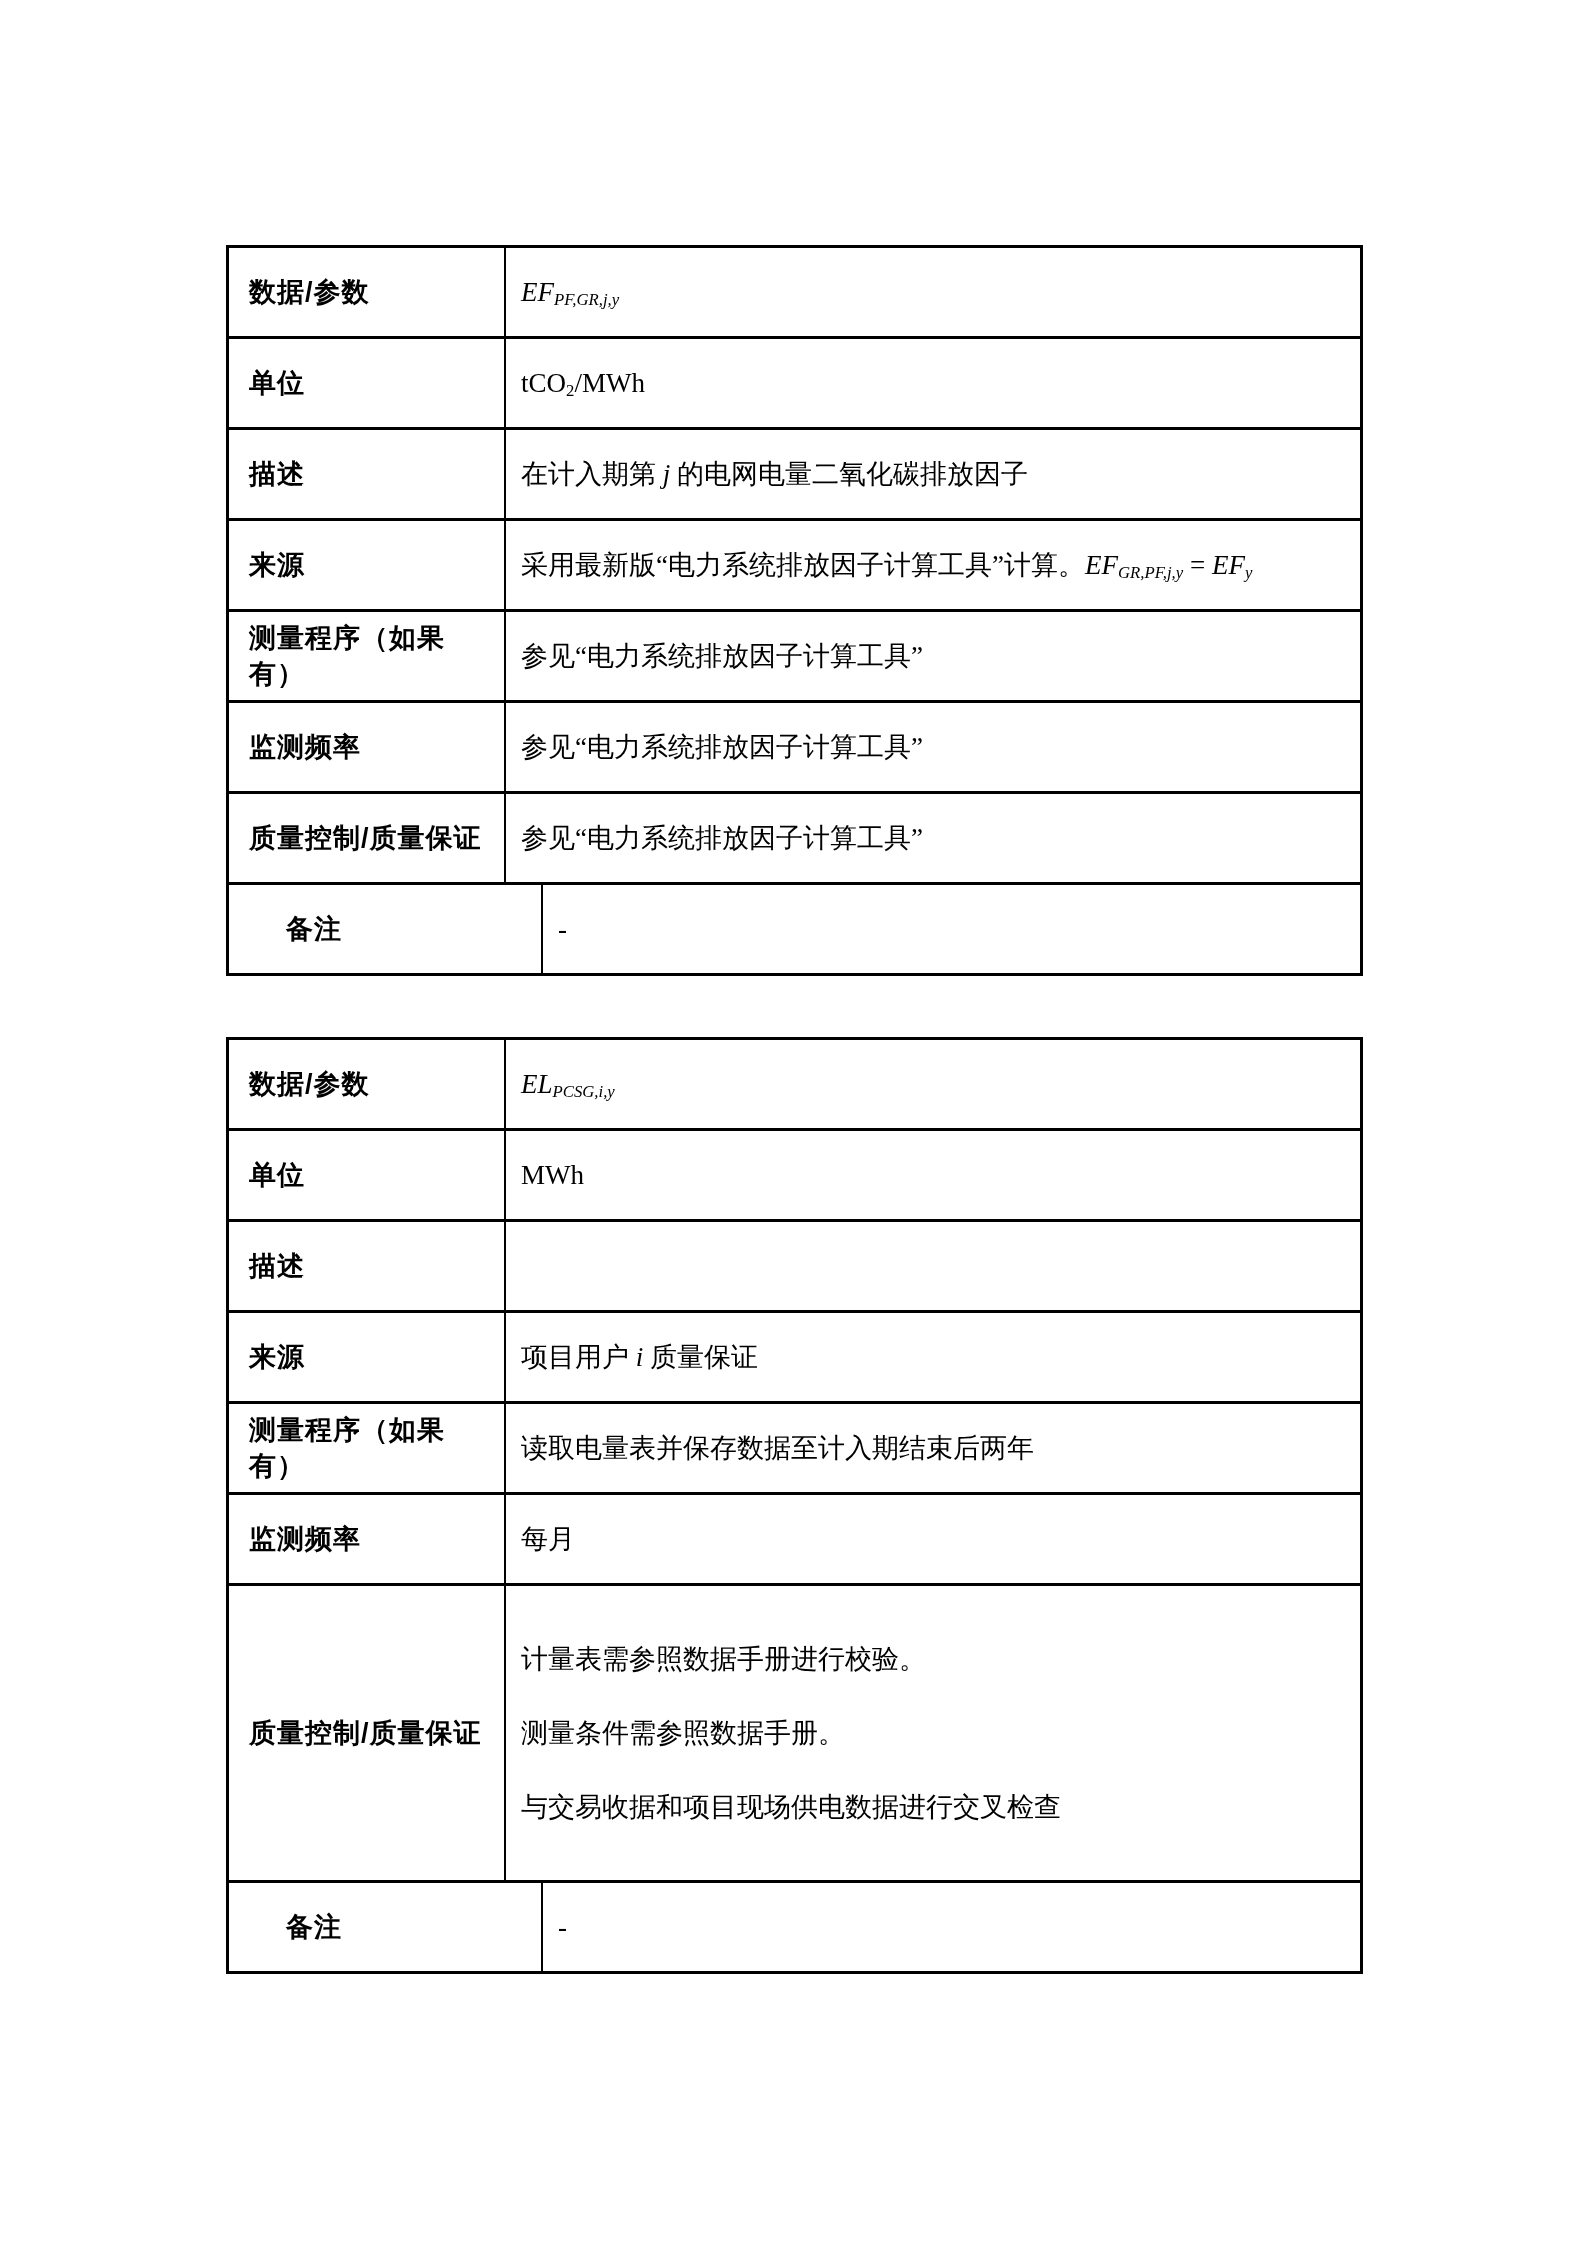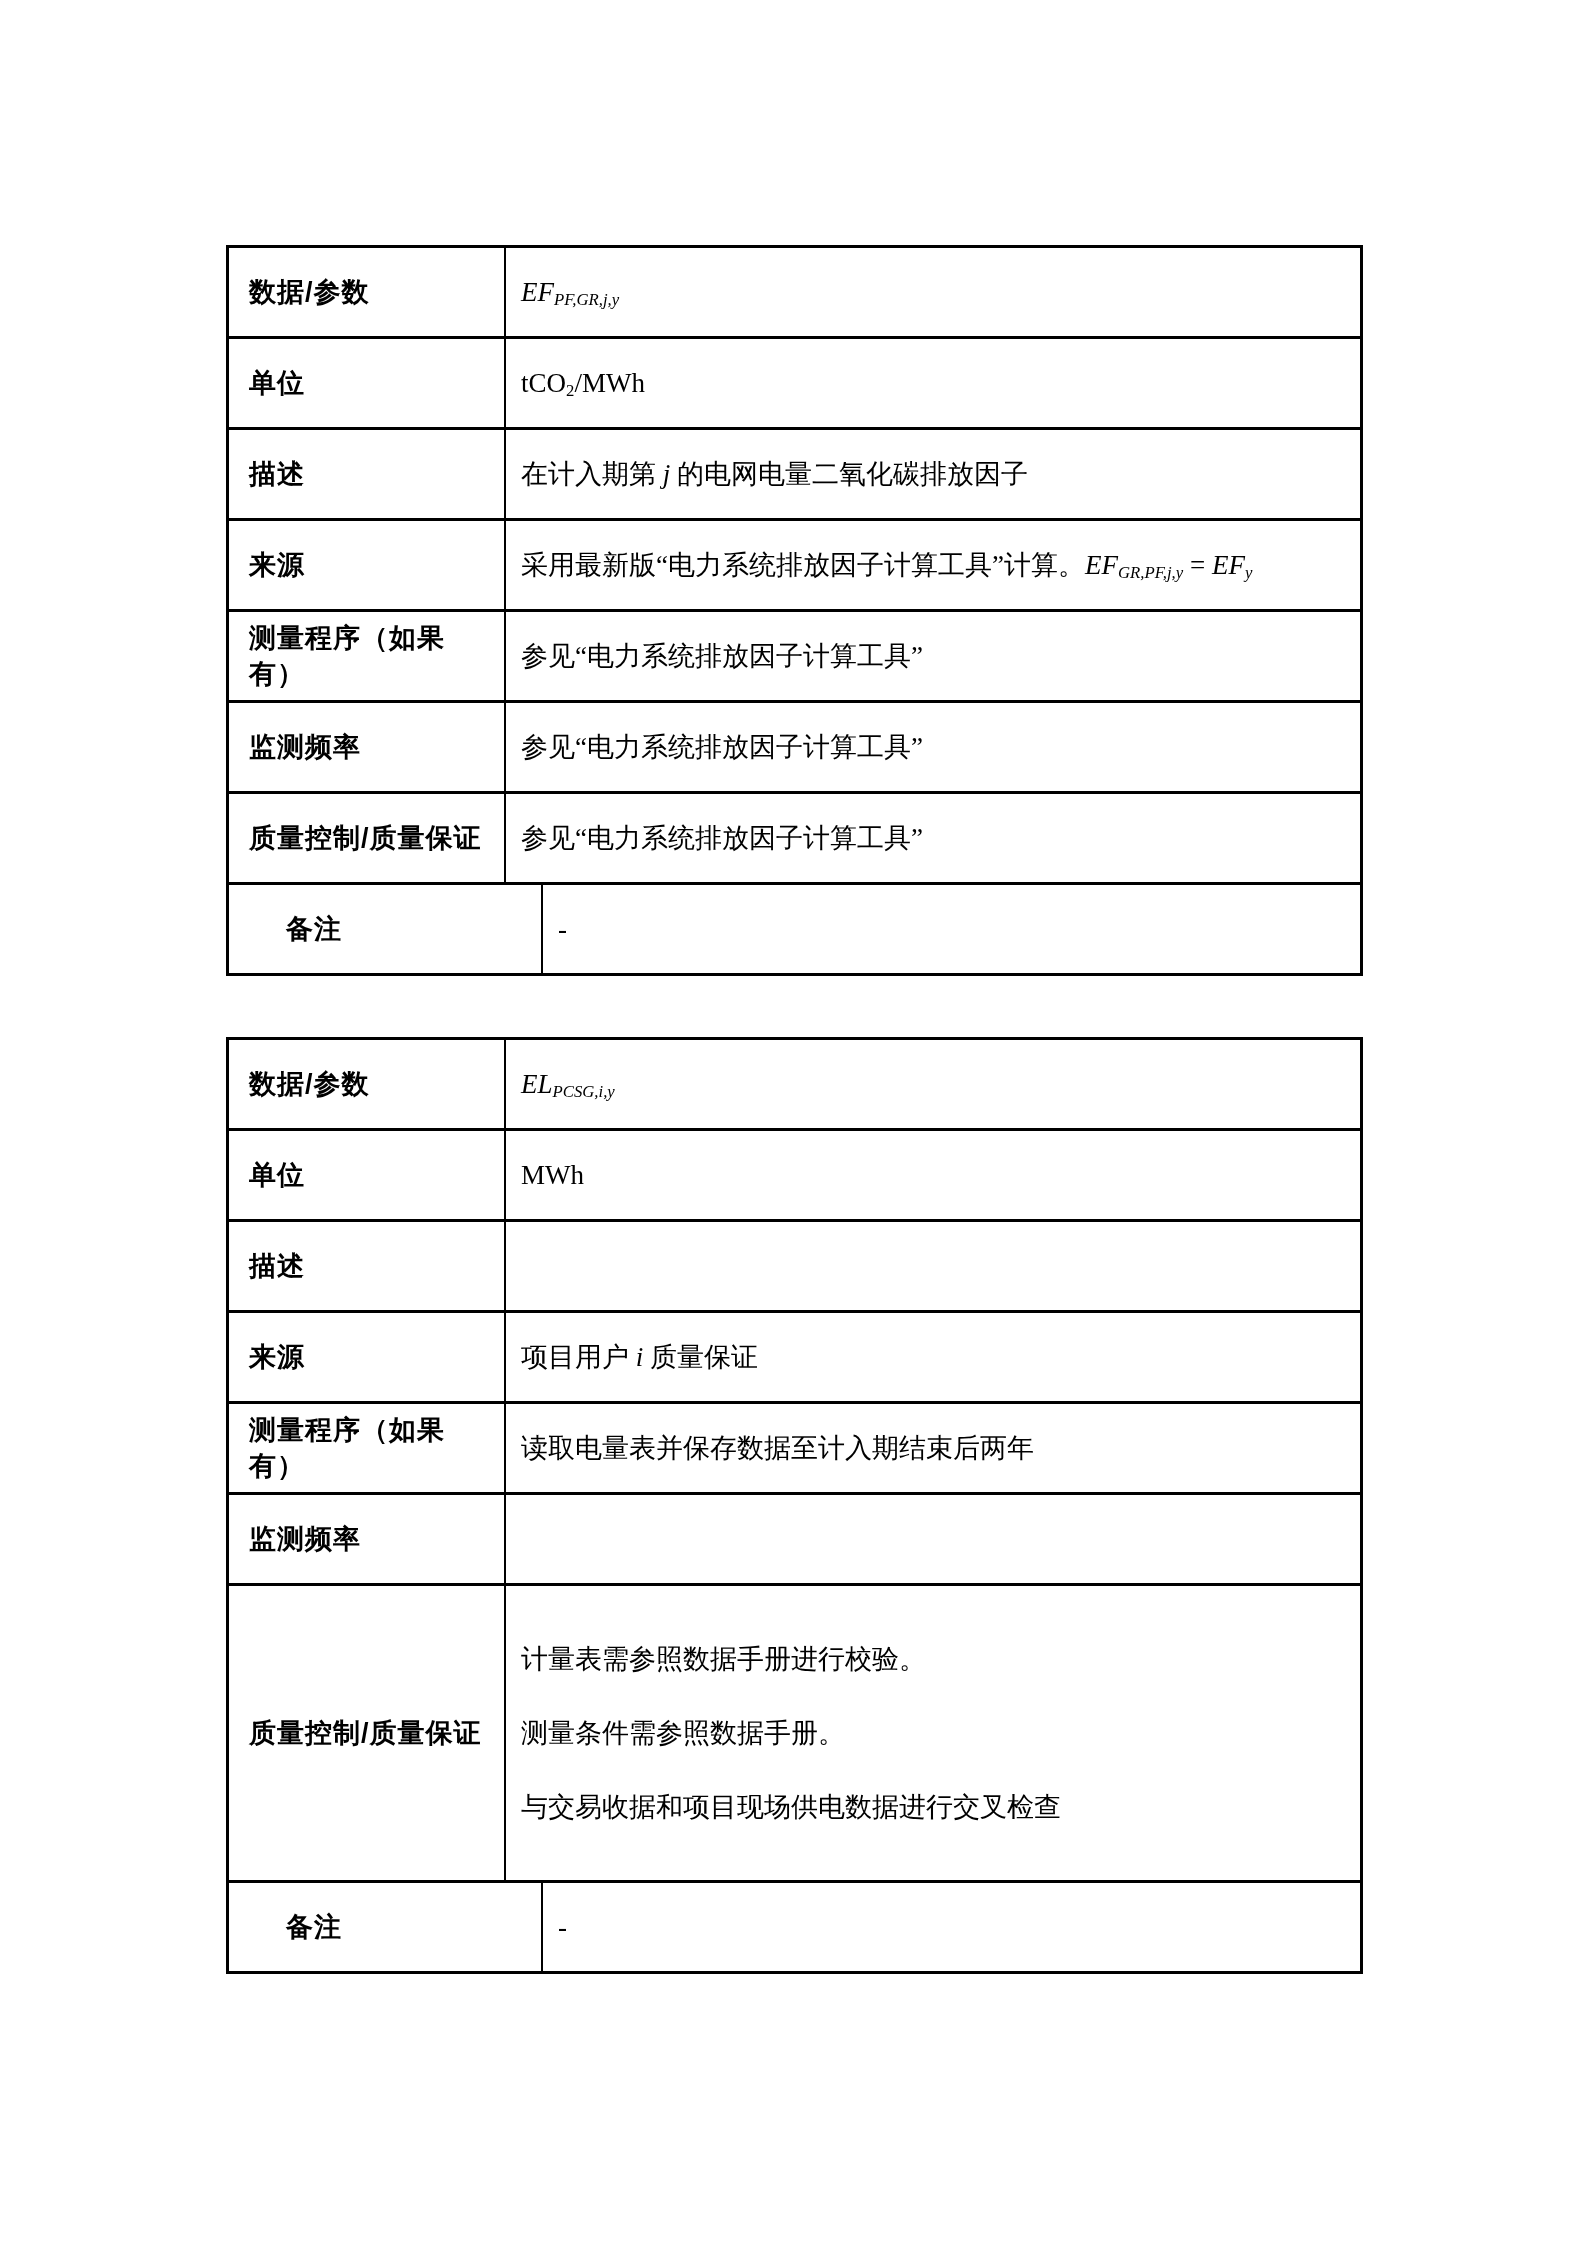--- a/index.html
+++ b/index.html
@@ -158,20 +158,23 @@
         </div>
       </div>
       <div class="trow">
         <div class="cell lab">测量程序（如果有）</div>
         <div class="cell val">
           <div class="par"><span>读取电量表并保存数据至计入期结束后两年</span></div>
         </div>
       </div>
       <div class="trow">
         <div class="cell lab">监测频率</div>
+        <div class="cell val">
+          <div class="par"><span>每月</span></div>
+        </div>
       </div>
       <div class="trow tall">
         <div class="cell lab">质量控制/质量保证</div>
         <div class="cell val">
           <div class="par"><span>计量表需参照数据手册进行校验。</span></div>
           <div class="par"><span>测量条件需参照数据手册。</span></div>
           <div class="par"><span>与交易收据和项目现场供电数据进行交叉检查</span></div>
         </div>
       </div>
       <div class="trow">

